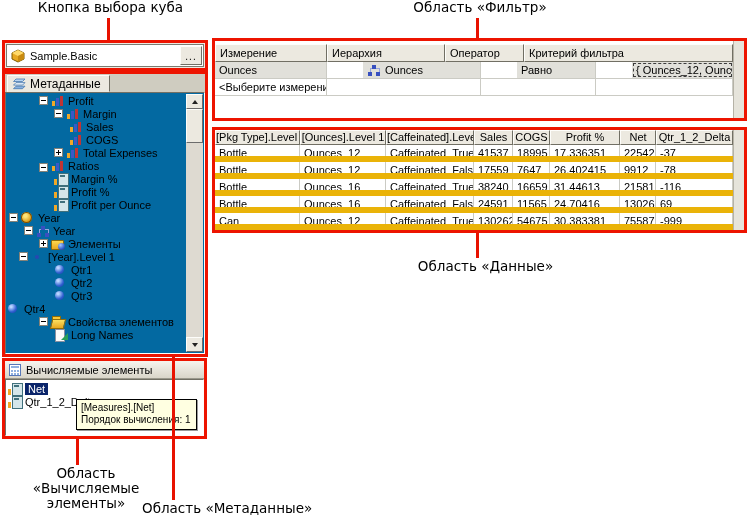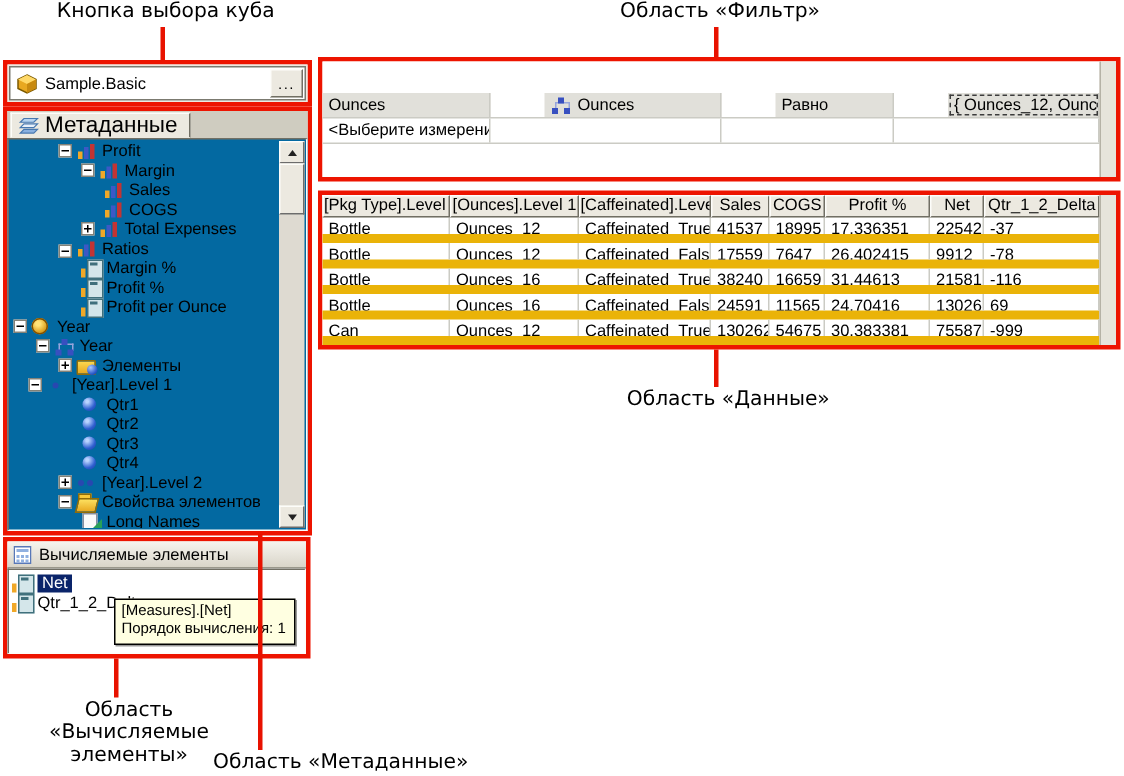--- a/index.html
+++ b/index.html
@@ -22,21 +22,21 @@
   .cube-bar svg{margin:0 5px 0 4px;flex:0 0 auto;}
   .cube-name{font-size:11px;flex:1;}
   .dots-btn{width:22px;height:19px;margin-right:1px;font-size:10px;line-height:8px;text-align:center;
             letter-spacing:1px;padding-top:6px;cursor:default;}
 
   
   .meta-wrap{position:absolute;inset:0;background:#cfccc0;}
   .tabstrip{height:18px;position:relative;background:#cfccc0;}
   .tab{position:absolute;left:2px;top:1px;height:17px;display:flex;align-items:center;gap:4px;
        padding:0 8px 0 4px;background:#ece9e0;border:1px solid;border-color:#fdfdfa #716f64 transparent #fdfdfa;
-       font-size:15px;}
+       font-size:12px;}
   .treepanel{position:absolute;left:0;right:0;top:18px;bottom:0;background:#0369a1;
              border:1px solid;border-color:#716f64 #fdfdfa #fdfdfa #716f64;overflow:hidden;}
   .treeinner{position:absolute;left:1px;top:1px;right:18px;bottom:1px;overflow:hidden;}
   .trow{height:13px;display:flex;align-items:center;white-space:nowrap;}
   .tlabel{font-size:11px;line-height:12px;}
 
   
   .tg{position:relative;width:9px;height:9px;flex:0 0 9px;margin-right:3px;background:#fff;
       border:1px solid #848278;}
   .tg::before{content:"";position:absolute;left:1px;top:3px;width:5px;height:1px;background:#000;}
@@ -244,28 +244,23 @@
               <span class="tlabel">Qtr1</span>
             </div>
             <div class="trow" style="padding-left: 47px;">
               <span class="ico ico-member"></span>
               <span class="tlabel">Qtr2</span>
             </div>
             <div class="trow" style="padding-left: 47px;">
               <span class="ico ico-member"></span>
               <span class="tlabel">Qtr3</span>
             </div>
-            <div class="trow" style="padding-left: 47px;">
+            <div class="trow" style="">
               <span class="ico ico-member"></span>
               <span class="tlabel">Qtr4</span>
-            </div>
-            <div class="trow" style="padding-left: 32px;">
-              <span class="tg plus"></span>
-              <span class="ico ico-lvl2"></span>
-              <span class="tlabel">[Year].Level 2</span>
             </div>
             <div class="trow" style="padding-left: 32px;">
               <span class="tg"></span>
               <span class="ico ico-folder"></span>
               <span class="tlabel">Свойства элементов</span>
             </div>
             <div class="trow" style="padding-left: 47px;">
               <span class="ico ico-prop"></span>
               <span class="tlabel">Long Names</span>
             </div>
@@ -278,20 +273,26 @@
           <div class="sb-btn down">
               <span class="tri-down"></span>
             </div>
         </div>
       </div>
     </div>
   </div>
 
   <div class="redbox" style="left:212px;top:38px;width:535px;height:83px;">
     <div class="panel">
+      <div class="ghead" id="filter-head" style="position:absolute;left:0;top:3px;right:11px;">
+          <span class="fhcell">Измерение</span>
+          <span class="fhcell">Иерархия</span>
+          <span class="fhcell">Оператор</span>
+          <span class="fhcell">Критерий фильтра</span>
+        </div>
       <div id="filter-body">
           <div class="frow fsel">
             <span class="fcell">
               <span>Ounces</span>
             </span>
             <span class="fcell">
               <span class="ico ico-hier"></span>
               <span>Ounces</span>
             </span>
             <span class="fcell">

